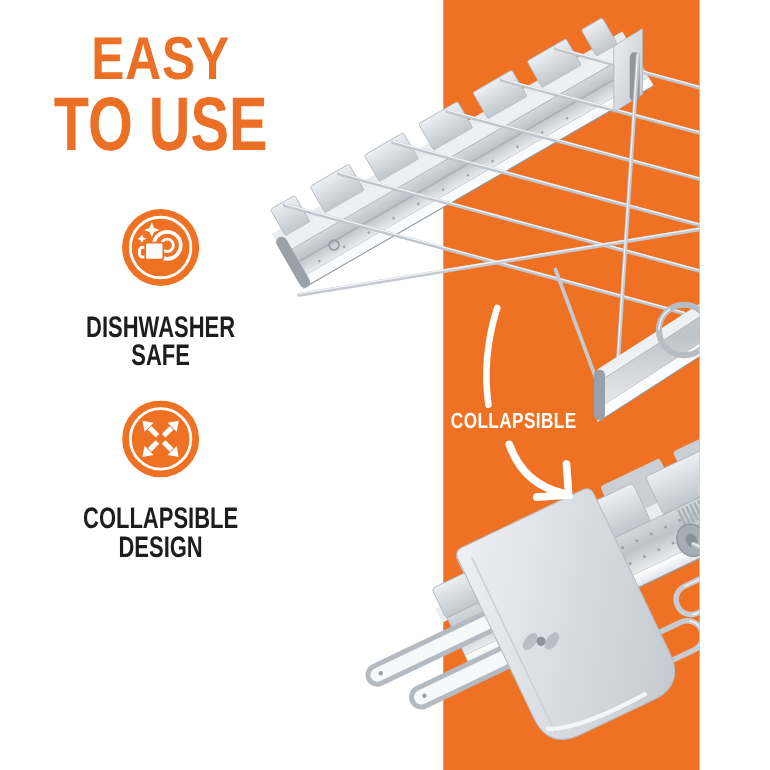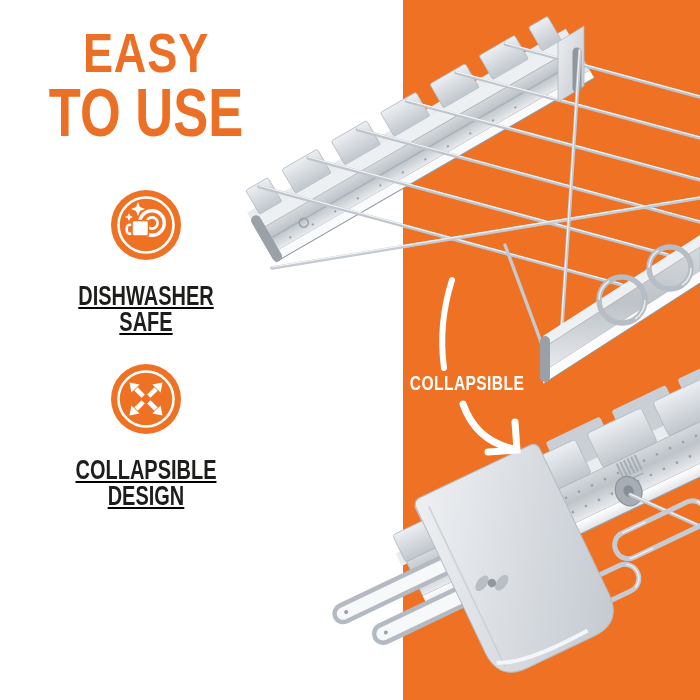--- a/index.html
+++ b/index.html
@@ -1,27 +1,27 @@
 <!DOCTYPE html>
 <html><head>
 <meta charset="utf-8">
 <style>
   html,body{margin:0;padding:0;background:#ffffff;}
   .stage{
-    position:relative;width:700px;height:700px;overflow:hidden;background:#ffffff;
+    position:relative;width:636px;height:700px;overflow:hidden;background:#ffffff;
     font-family:"Liberation Sans",sans-serif;
   }
   .orange-bg{position:absolute;left:403px;top:0;width:297px;height:700px;background:#EF7123;}
   svg.layer{position:absolute;left:0;top:0;width:700px;height:700px;}
   
   .title-block{position:absolute;left:18px;top:26px;width:256px;text-align:center;color:#EB7026;font-weight:bold;z-index:6;}
   .title-line1{font-size:55px;line-height:54px;letter-spacing:1px;transform:scaleX(.82);}
   .title-line2{font-size:69px;line-height:66px;letter-spacing:0;transform:scaleX(.76);}
   
-  .feature{position:absolute;left:36px;width:220px;text-align:center;z-index:6;text-decoration:underline;}
+  .feature{position:absolute;left:36px;width:220px;text-align:center;z-index:6;}
   .feature svg.fi{width:70px;height:70px;display:inline-block;}
   .feature-label{margin-top:19px;font-size:27px;line-height:26px;font-weight:bold;color:#1D1D1B;transform:scaleX(.74);letter-spacing:0;}
   
   .annotation-label{
     position:absolute;left:396px;top:373px;width:126px;text-align:center;z-index:6;
     color:#ffffff;font-weight:bold;font-size:20px;line-height:21px;letter-spacing:.5px;transform:scaleX(.78);
   }
 </style>
 </head>
 <body>

